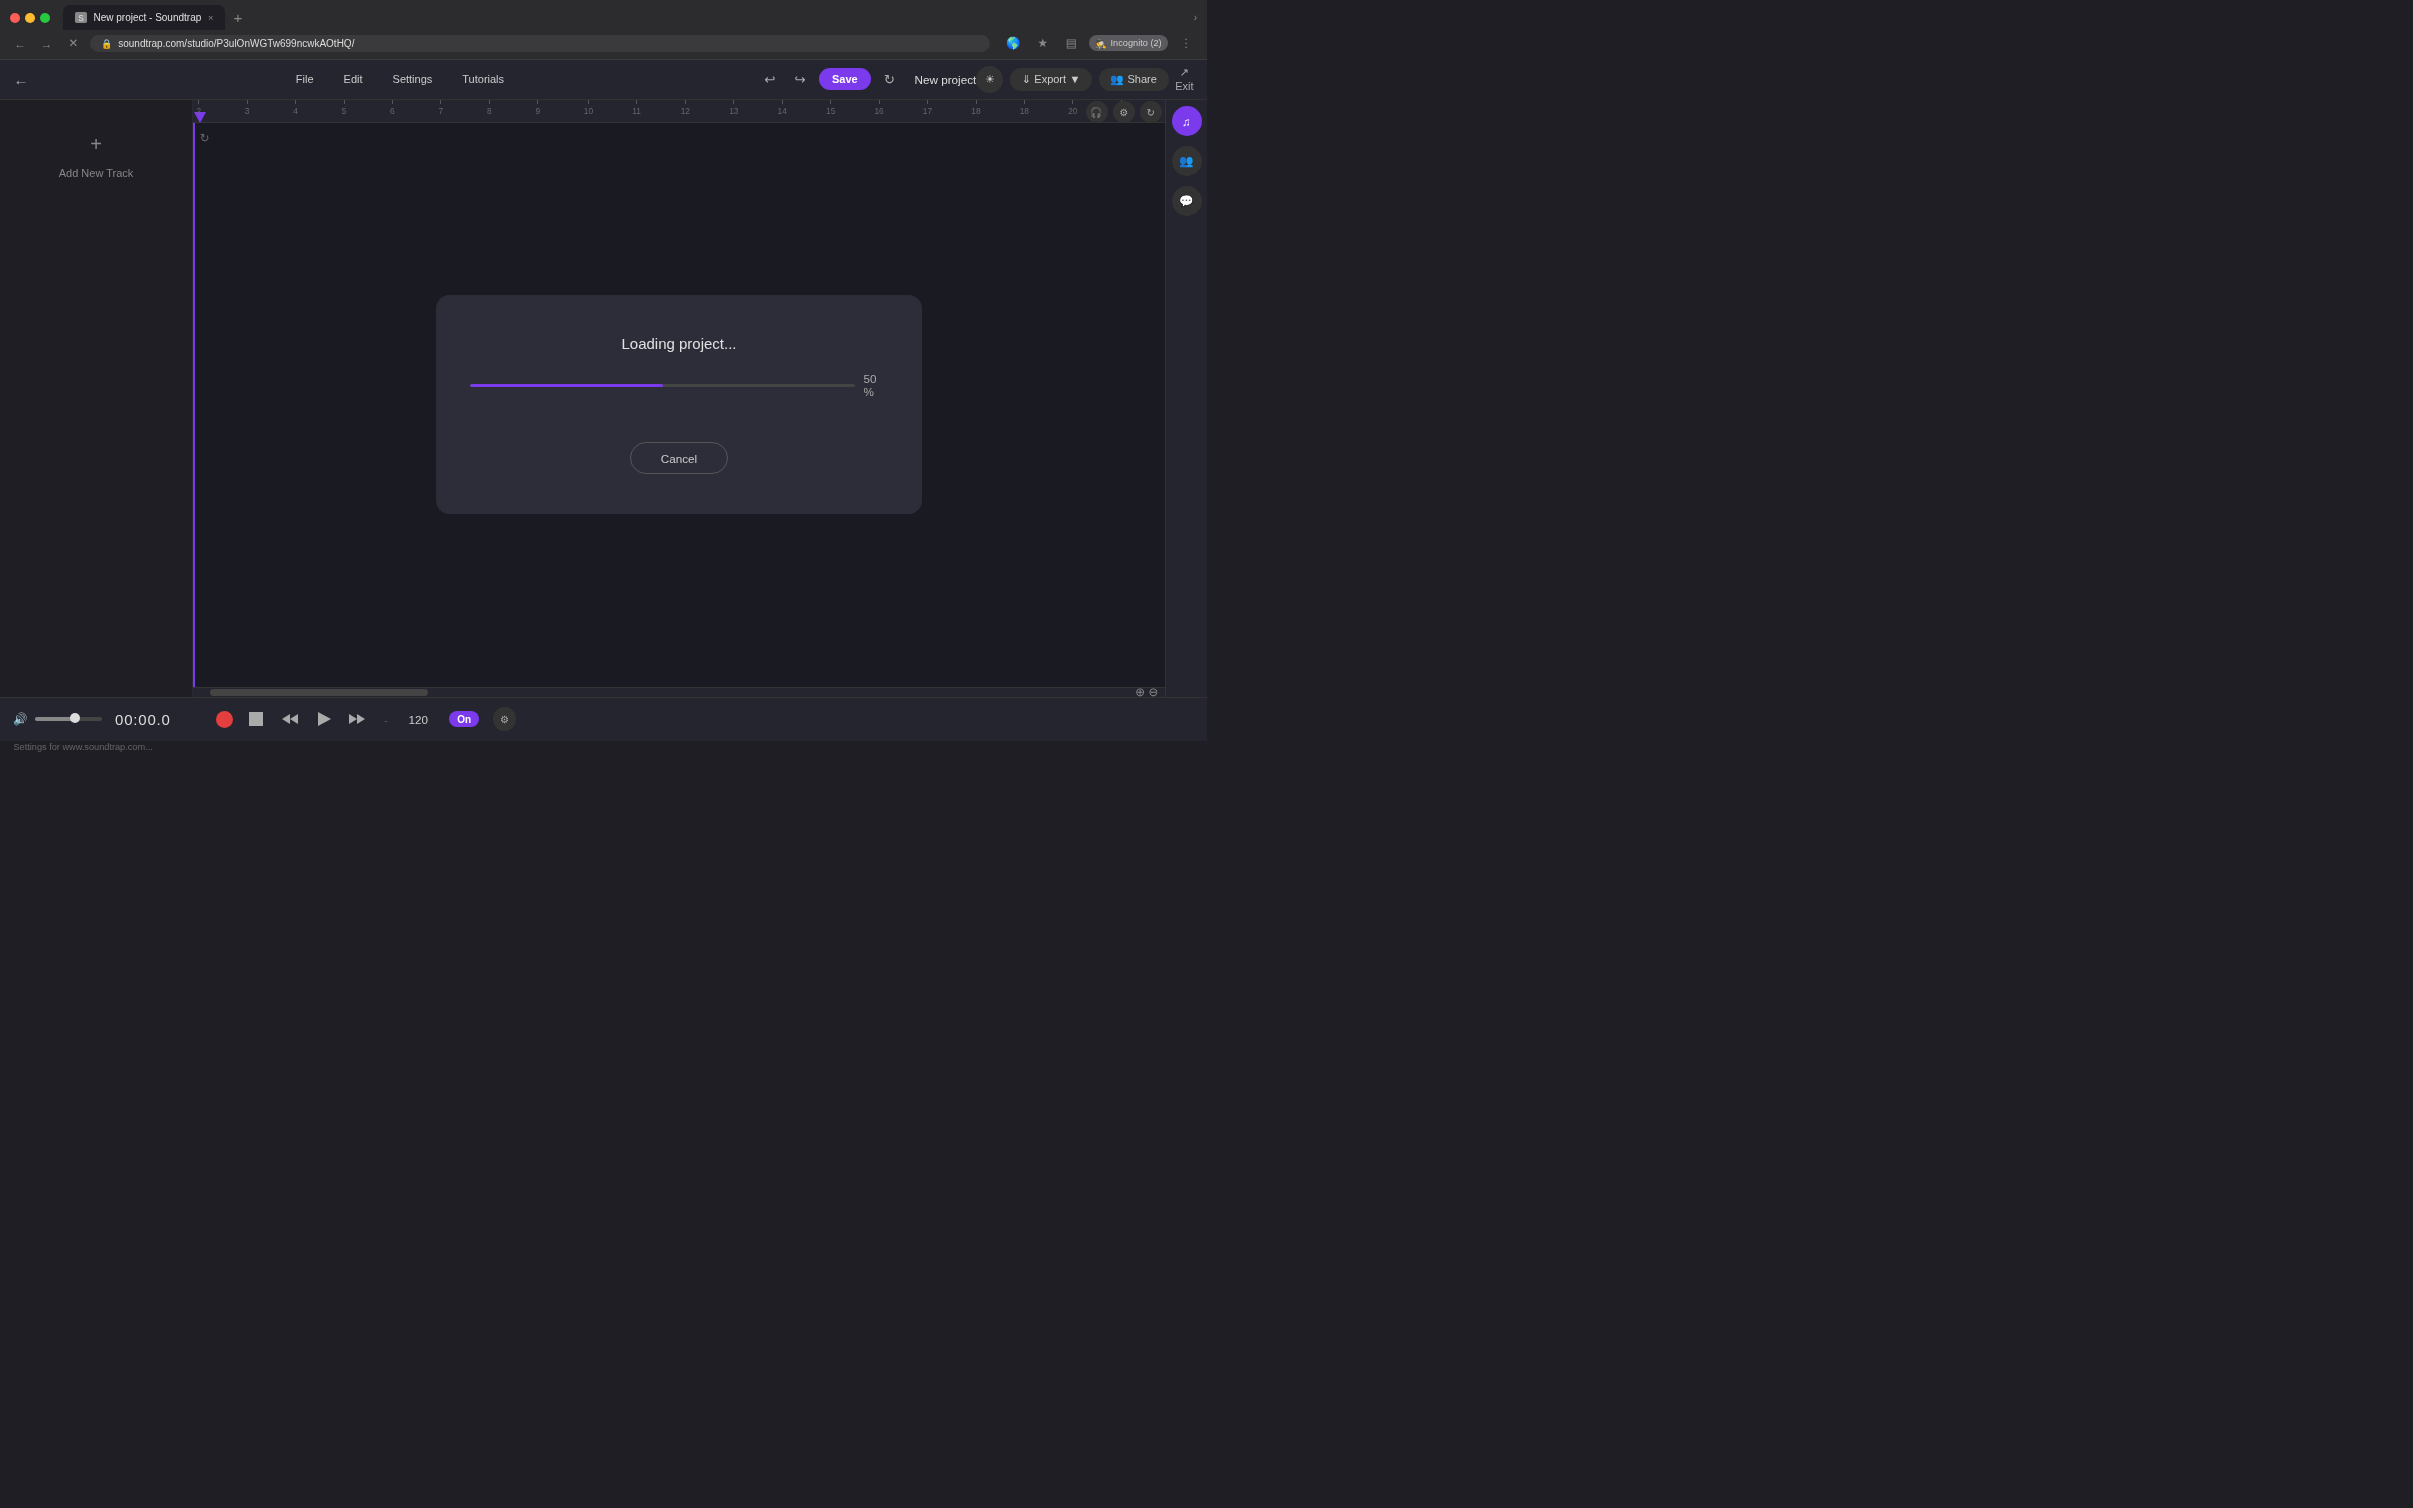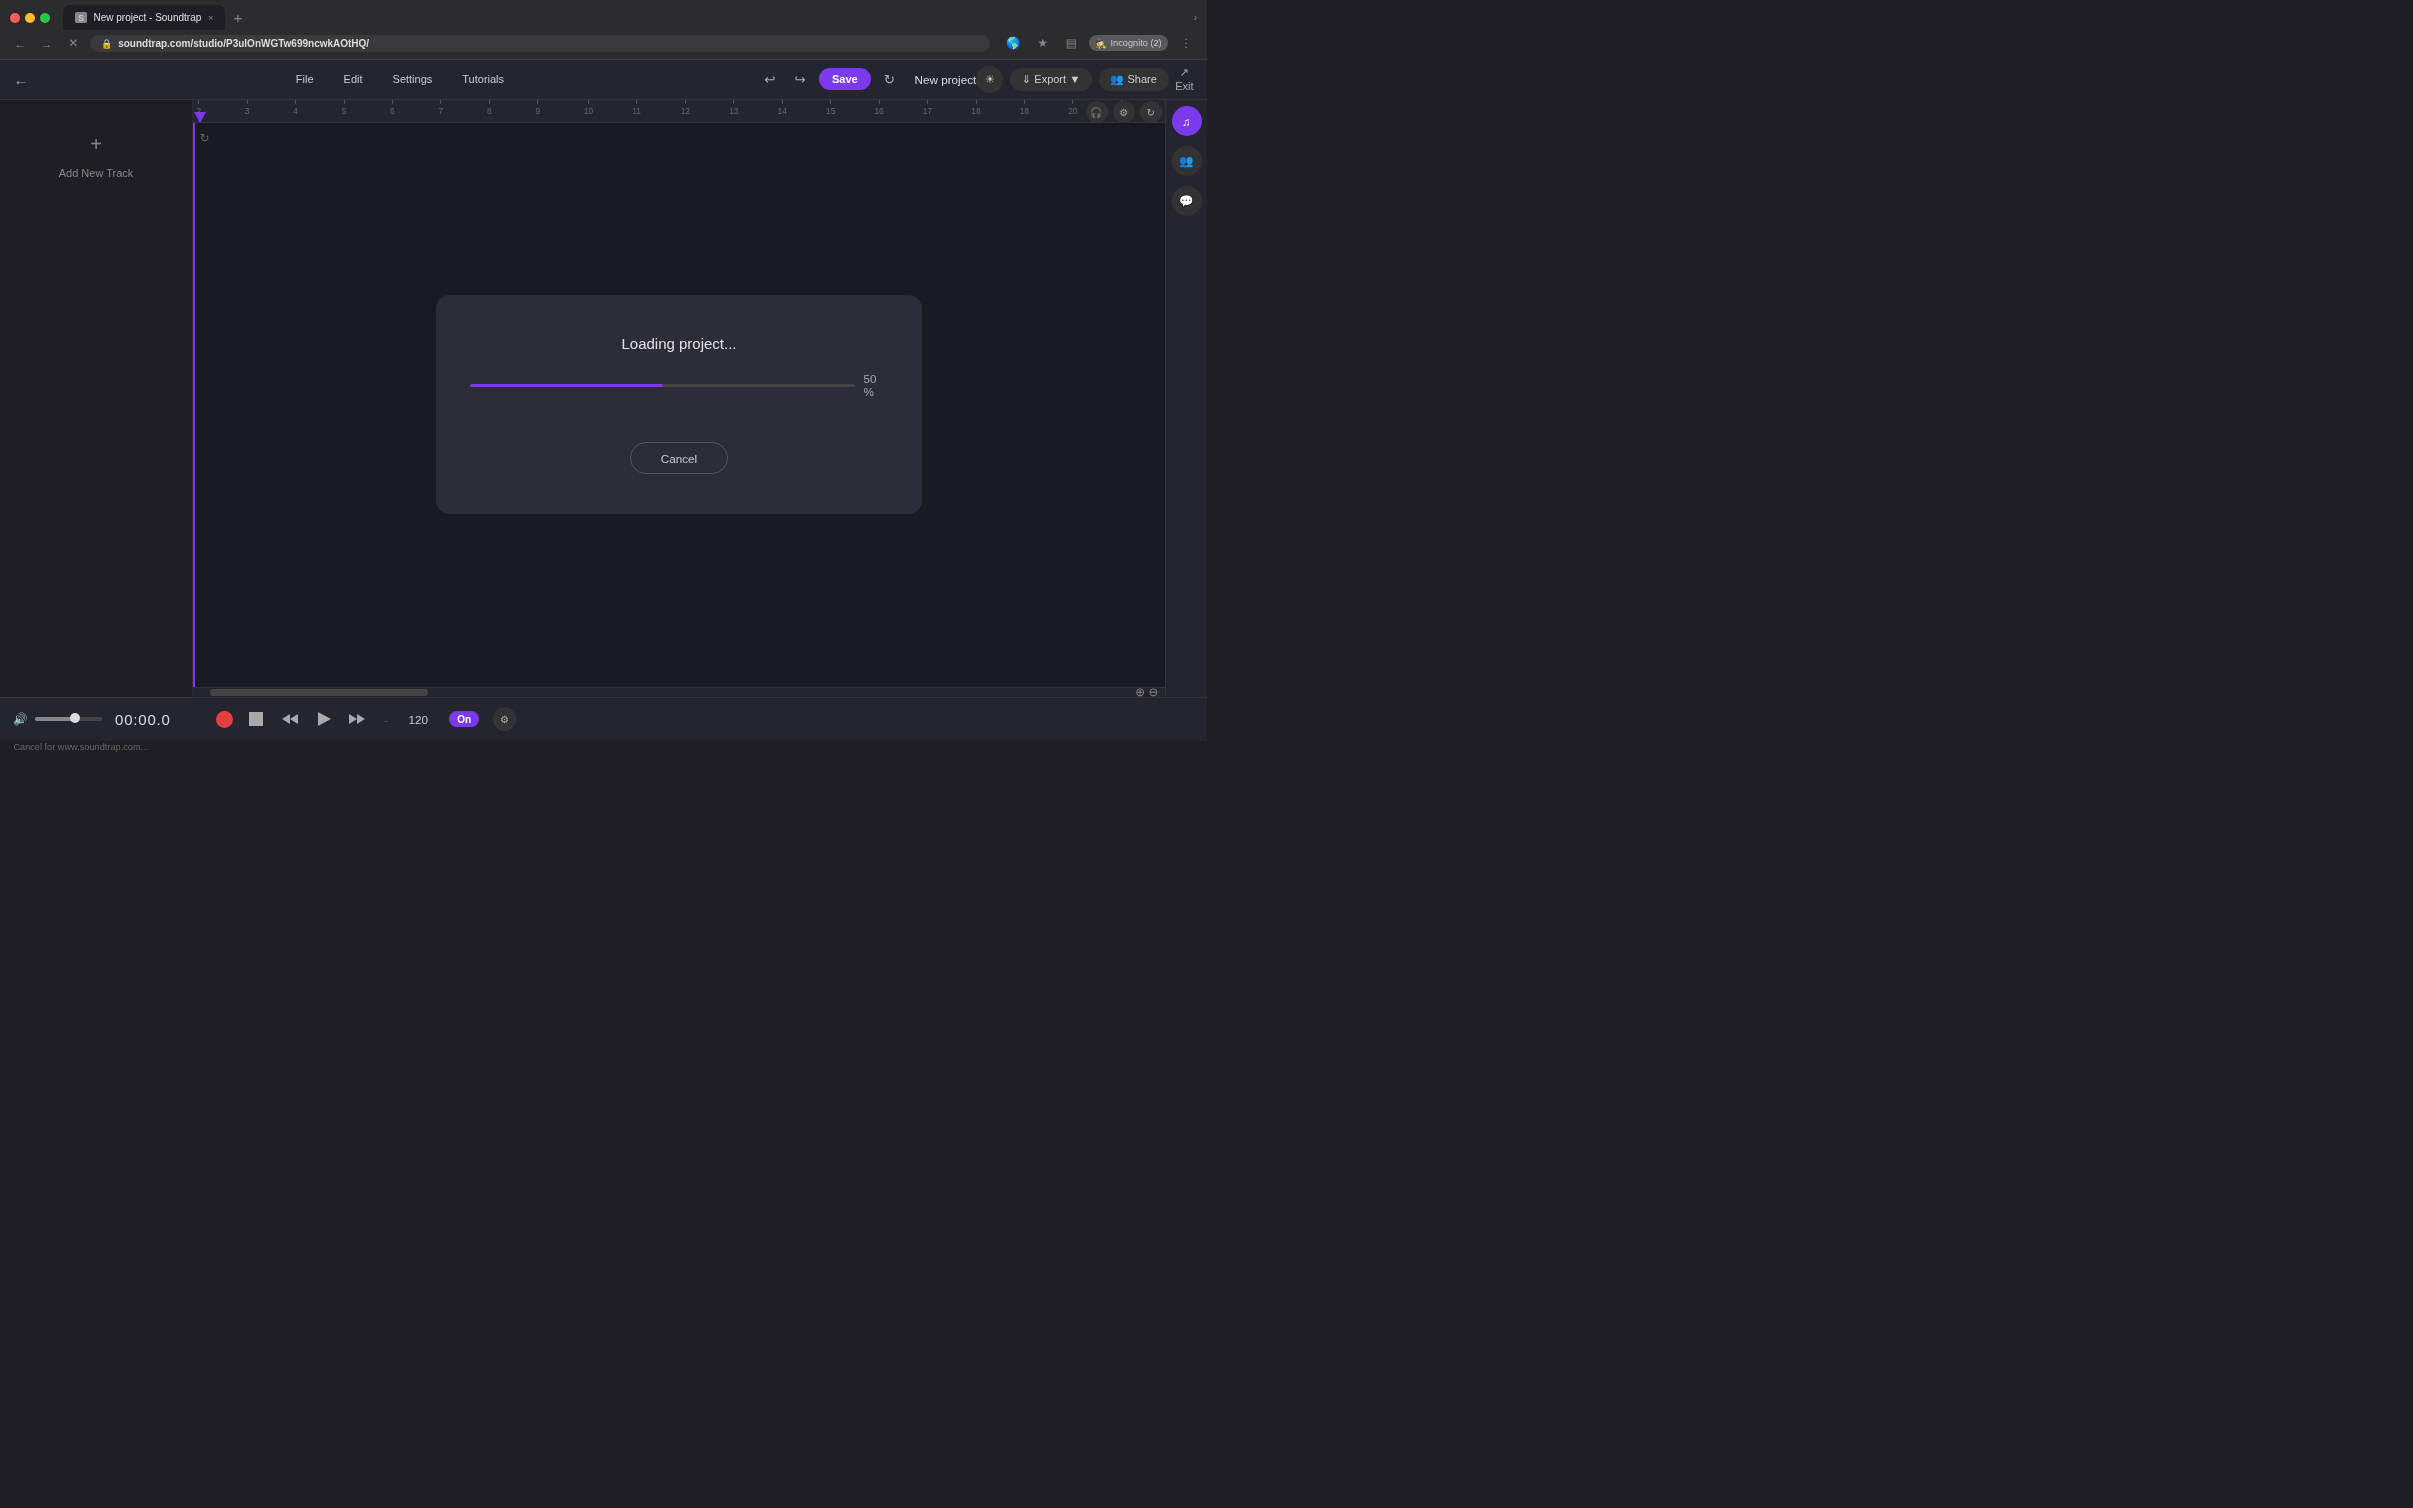--- a/index.html
+++ b/index.html
@@ -110,21 +110,21 @@
       background: #3a3a3c;
       border-radius: 17px;
       padding: 3.4px 11.7px;
       font-size: 10px;
       color: #ccc;
       display: flex;
       align-items: center;
       gap: 5px;
     }
     .url-lock { color: #888; font-size: 9.2px; }
-    .url-text { flex: 1; font-size: 10px; color: #ddd; font-weight: bold; }
+    .url-text { flex: 1; font-size: 10px; color: #ddd; }
     .browser-actions {
       display: flex;
       gap: 6.7px;
       align-items: center;
       margin-left: 6.7px;
     }
     .browser-action-btn {
       background: none;
       border: none;
       color: #888;
@@ -968,17 +968,17 @@
     </div>
     <span class="separator">-</span>
     <span class="bpm-display">120</span>
     <div class="on-badge">On</div>
     <button class="settings-btn-transport">
       <span>⚙</span>
     </button>
   </div>
 
   <div class="status-bar">
-    <span>Cancel for www.soundtrap.com...</span>
+    <span>Settings for www.soundtrap.com...</span>
   </div>
 
 </div>
 
 
 </body></html>

